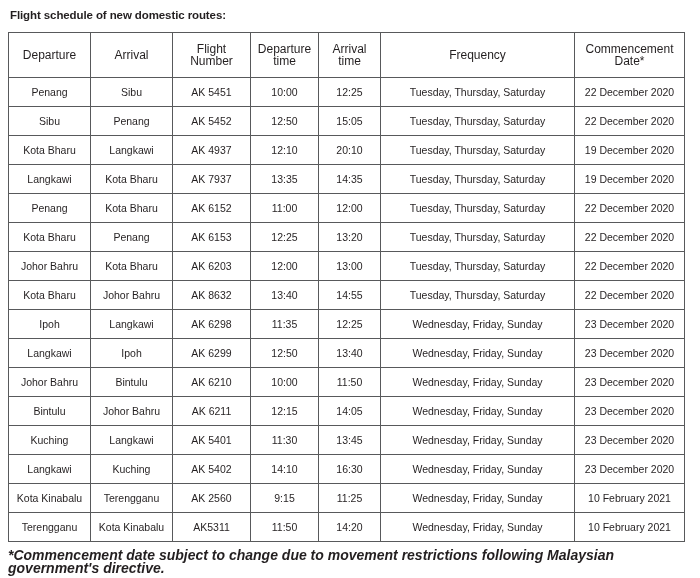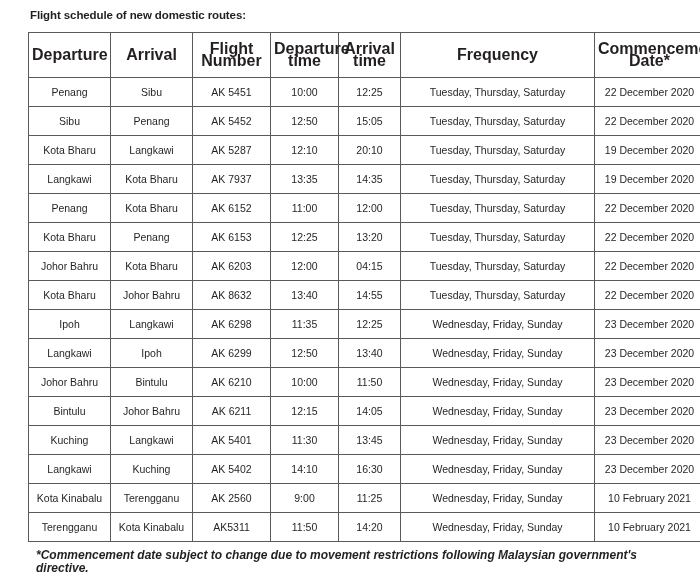--- a/index.html
+++ b/index.html
@@ -11,21 +11,21 @@
     width: 700px;
     height: 578px;
     font-family: "Liberation Sans", sans-serif;
     color: #231f20;
     overflow: hidden;
   }
   .page {
     width: 700px;
     height: 578px;
     box-sizing: border-box;
-    padding: 8px 12px 6px 28px;
+    padding: 8px 12px 6px 8px;
     position: relative;
   }
   .doc-title {
     font-size: 11.5px;
     font-weight: bold;
     line-height: 14px;
     margin: 0 0 10px 2px;
     letter-spacing: -0.1px;
   }
   table.schedule {
@@ -36,41 +36,41 @@
   }
   table.schedule th,
   table.schedule td {
     border: 1px solid #58595b;
     text-align: center;
     vertical-align: middle;
     padding: 0;
     line-height: 12px;
   }
   table.schedule thead th {
-    font-weight: bold;
+    font-weight: normal;
     height: 40px;
-    font-size: 16px;
+    font-size: 12px;
     padding: 2px 3px;
   }
   table.schedule tbody td {
     height: 26px;
     font-size: 10.5px;
     padding: 1px 2px;
     font-weight: normal;
   }
   .col-dep { width: 82px; }
   .col-arr { width: 82px; }
   .col-fno { width: 78px; }
   .col-dtime { width: 68px; }
   .col-atime { width: 62px; }
   .col-freq { width: 194px; }
   .col-comm { width: 110px; }
   .footnote {
-    margin: 7px 0 0 8px;
-    font-size: 12px;
+    margin: 7px 0 0 0;
+    font-size: 14px;
     font-style: italic;
     font-weight: bold;
     line-height: 13px;
   }
 </style>
 </head>
 <body>
 
 <div class="page">
 
@@ -130,21 +130,21 @@
         <td>Penang</td>
         <td>AK 5452</td>
         <td>12:50</td>
         <td>15:05</td>
         <td>Tuesday, Thursday, Saturday</td>
         <td>22 December 2020</td>
       </tr>
       <tr>
         <td>Kota Bharu</td>
         <td>Langkawi</td>
-        <td>AK 5287</td>
+        <td>AK 4937</td>
         <td>12:10</td>
         <td>20:10</td>
         <td>Tuesday, Thursday, Saturday</td>
         <td>19 December 2020</td>
       </tr>
       <tr>
         <td>Langkawi</td>
         <td>Kota Bharu</td>
         <td>AK 7937</td>
         <td>13:35</td>
@@ -168,21 +168,21 @@
         <td>12:25</td>
         <td>13:20</td>
         <td>Tuesday, Thursday, Saturday</td>
         <td>22 December 2020</td>
       </tr>
       <tr>
         <td>Johor Bahru</td>
         <td>Kota Bharu</td>
         <td>AK 6203</td>
         <td>12:00</td>
-        <td>04:15</td>
+        <td>13:00</td>
         <td>Tuesday, Thursday, Saturday</td>
         <td>22 December 2020</td>
       </tr>
       <tr>
         <td>Kota Bharu</td>
         <td>Johor Bahru</td>
         <td>AK 8632</td>
         <td>13:40</td>
         <td>14:55</td>
         <td>Tuesday, Thursday, Saturday</td>
@@ -239,21 +239,21 @@
         <td>AK 5402</td>
         <td>14:10</td>
         <td>16:30</td>
         <td>Wednesday, Friday, Sunday</td>
         <td>23 December 2020</td>
       </tr>
       <tr>
         <td>Kota Kinabalu</td>
         <td>Terengganu</td>
         <td>AK 2560</td>
-        <td>9:00</td>
+        <td>9:15</td>
         <td>11:25</td>
         <td>Wednesday, Friday, Sunday</td>
         <td>10 February 2021</td>
       </tr>
       <tr>
         <td>Terengganu</td>
         <td>Kota Kinabalu</td>
         <td>AK5311</td>
         <td>11:50</td>
         <td>14:20</td>

